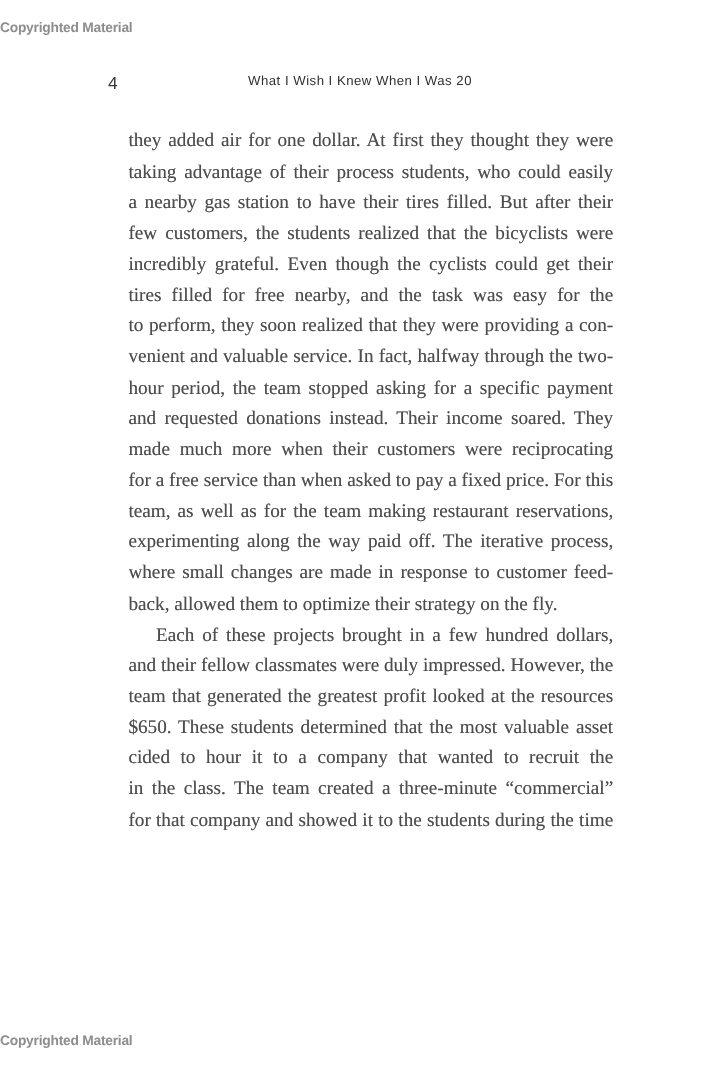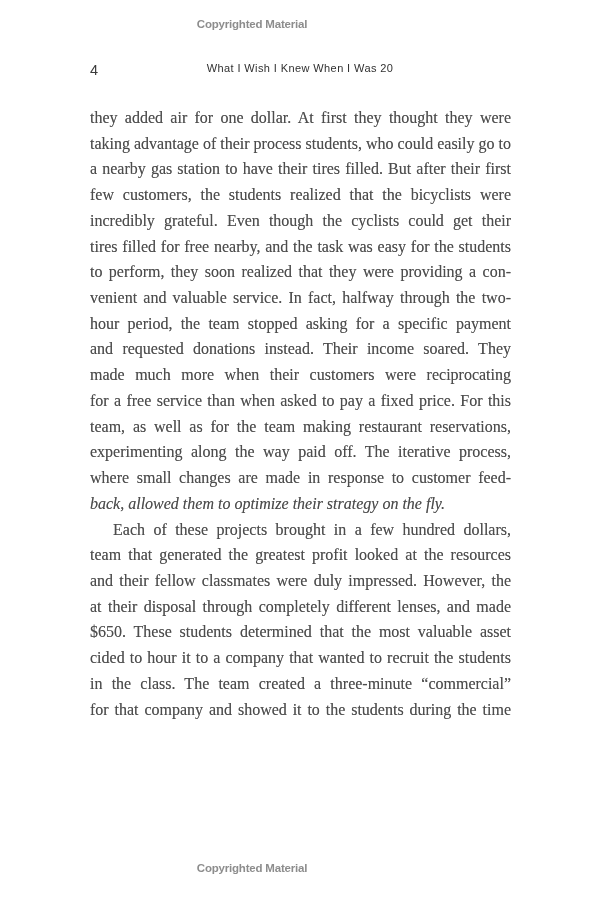--- a/index.html
+++ b/index.html
@@ -12,21 +12,21 @@
     width: 600px;
     height: 899px;
     background: #ffffff;
     overflow: hidden;
     font-family: "Liberation Serif", serif;
   }
   .copyright-banner {
     position: absolute;
     left: 0;
     width: 504px;
-    text-align: center;
+    text-align: left;
     font-family: "Liberation Sans", sans-serif;
     font-weight: bold;
     font-size: 11.5px;
     letter-spacing: -0.2px;
     color: #8d8d8d;
   }
   #copyright-top { top: 18px; }
   #copyright-bottom { top: 862px; }
 
   #running-header {
@@ -63,24 +63,24 @@
     font-size: 16px;
     line-height: 25.72px;
     color: #4d4d4d;
     text-shadow: 0 0 0.5px rgba(77,77,77,0.55);
   }
   .line {
     height: 25.72px;
     overflow: hidden;
     text-align: justify;
     text-align-last: justify;
+    margin-left: 17px;
   }
   .line.no-just {
     text-align-last: left;
-    font-style: italic;
   }
   .line.indent {
     padding-left: 23px;
   }
 </style>
 </head>
 <body>
 
 <div id="page">
 
@@ -102,23 +102,22 @@
       <div class="line">venient and valuable service. In fact, halfway through the two-</div>
       <div class="line">hour period, the team stopped asking for a specific payment</div>
       <div class="line">and requested donations instead. Their income soared. They</div>
       <div class="line">made much more when their customers were reciprocating</div>
       <div class="line">for a free service than when asked to pay a fixed price. For this</div>
       <div class="line">team, as well as for the team making restaurant reservations,</div>
       <div class="line">experimenting along the way paid off. The iterative process,</div>
       <div class="line">where small changes are made in response to customer feed-</div>
       <div class="line no-just">back, allowed them to optimize their strategy on the fly.</div>
       <div class="line indent">Each of these projects brought in a few hundred dollars,</div>
+      <div class="line">and their fellow classmates were duly impressed. However, the</div>
       <div class="line">team that generated the greatest profit looked at the resources</div>
-      <div class="line">and their fellow classmates were duly impressed. However, the</div>
-      <div class="line">at their disposal through completely different lenses, and made</div>
       <div class="line">$650. These students determined that the most valuable asset</div>
       <div class="line">cided to hour it to a company that wanted to recruit the students</div>
       <div class="line">in the class. The team created a three-minute “commercial”</div>
       <div class="line">for that company and showed it to the students during the time</div>
     </div>
 
   <div id="copyright-bottom" class="copyright-banner">Copyrighted Material</div>
 
 </div>
 

